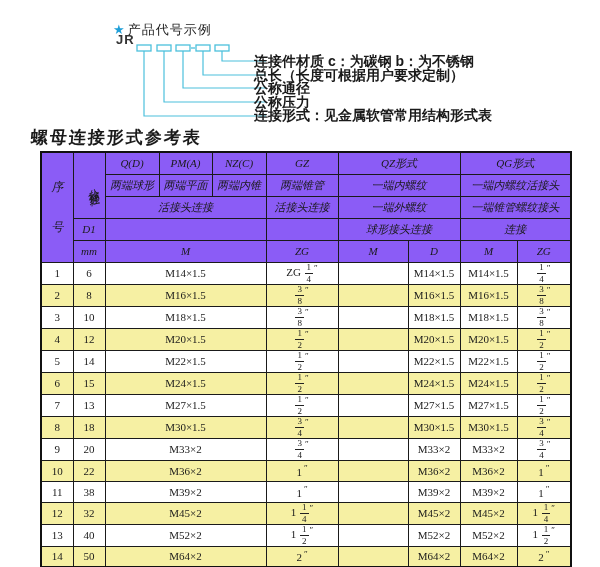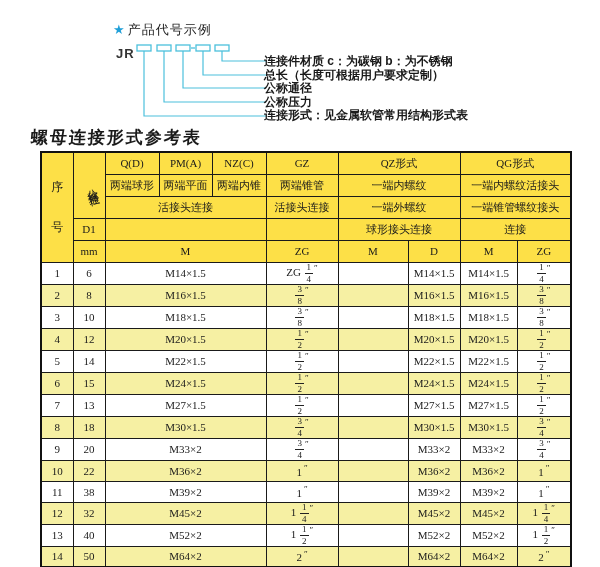--- a/index.html
+++ b/index.html
@@ -4,35 +4,35 @@
 <style>
   html,body{margin:0;padding:0;}
   body{
     width:600px;height:567px;background:#ffffff;position:relative;overflow:hidden;
     font-family:"Liberation Sans",sans-serif;color:#1a1a1a;
   }
   .abs{position:absolute;}
   
   .diag-title{left:113px;top:21px;font-size:13px;font-weight:normal;letter-spacing:1px;}
   .diag-title .star{color:#1f9fd8;margin-right:2px;}
-  .diag-prefix{left:116px;top:46px;font-size:13px;font-weight:bold;color:#333;letter-spacing:1px;}
-  .diag-label{left:264px;height:14px;line-height:14px;font-size:12px;font-weight:bold;white-space:nowrap;}
+  .diag-prefix{left:116px;top:32px;font-size:13px;font-weight:bold;color:#333;letter-spacing:1px;}
+  .diag-label{left:254px;height:14px;line-height:14px;font-size:14px;font-weight:bold;white-space:nowrap;}
   svg.connectors{position:absolute;left:0;top:0;}
   
   .tbl-title{left:31px;top:126px;font-size:17px;font-weight:bold;font-family:"Liberation Serif",serif;
     letter-spacing:2px;transform:skewX(-4deg);}
   
   table.main{border-collapse:collapse;table-layout:fixed;position:absolute;left:40px;top:151px;
     width:530px;font-family:"Liberation Serif",serif;font-size:11px;}
   table.main td{border:1px solid #1a1a1a;text-align:center;vertical-align:middle;
     padding:0;overflow:hidden;white-space:nowrap;}
   table.main{border:2px solid #111;}
   tr.hrow{height:22px;}
   tr.drow{height:21px;}
-  td.hd{background:#fde047;}
+  td.hd{background:#8b5cf6;font-style:italic;}
   tr.alt td{background:#f6f0a3;}
   .vtext{display:flex;flex-direction:column;align-items:center;justify-content:space-evenly;
     height:104px;font-size:12px;}
   .vtext span{display:block;}
   .rot{writing-mode:vertical-rl;transform:rotate(-15deg);letter-spacing:2px;font-size:11px;
     margin:0 auto;}
   .frac{display:inline-block;vertical-align:middle;text-align:center;line-height:1;font-size:9px;}
   .frac .num{display:block;border-bottom:1px solid #222;padding:0 2px 1px;}
   .frac .den{display:block;padding-top:1px;}
   .inch{font-size:9px;vertical-align:0.45em;margin-left:1px;}

